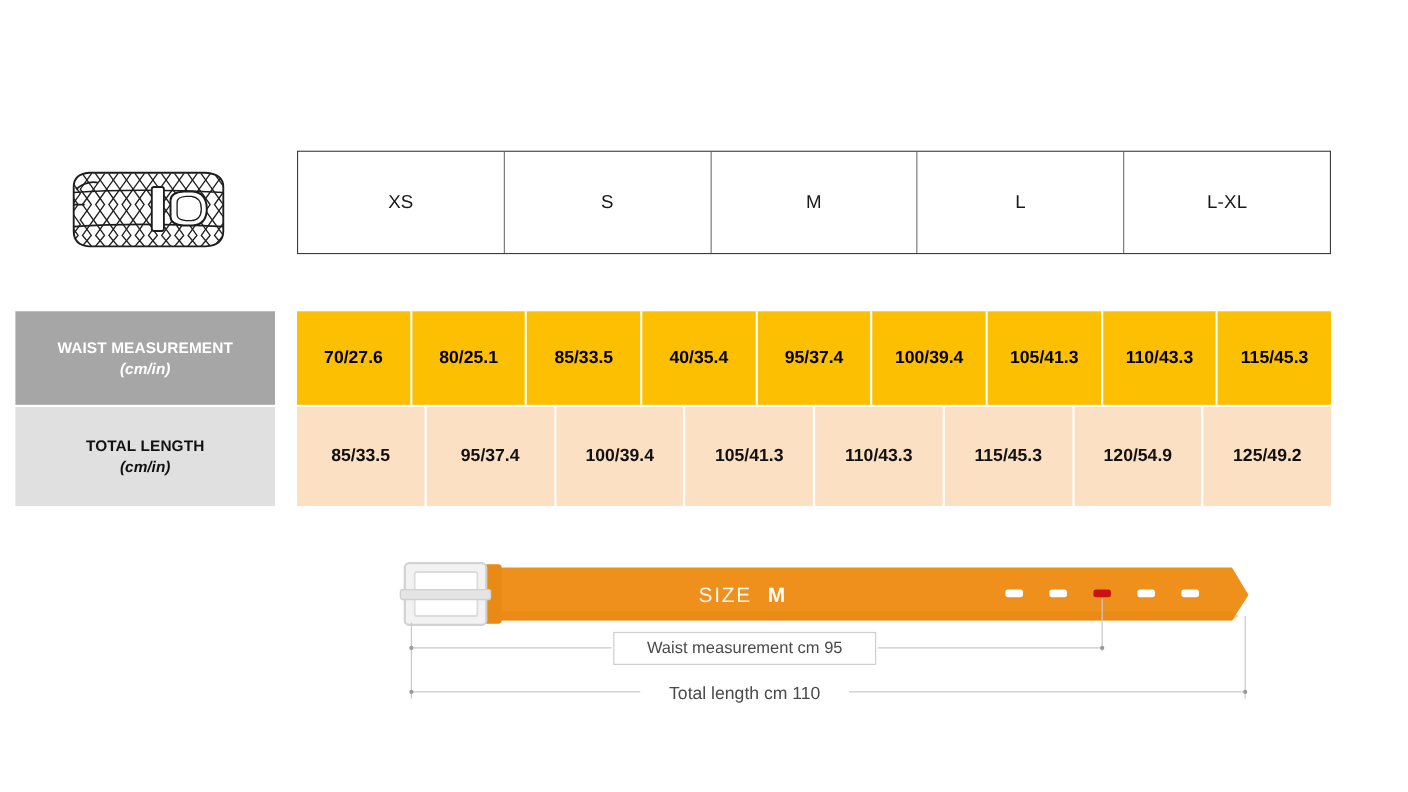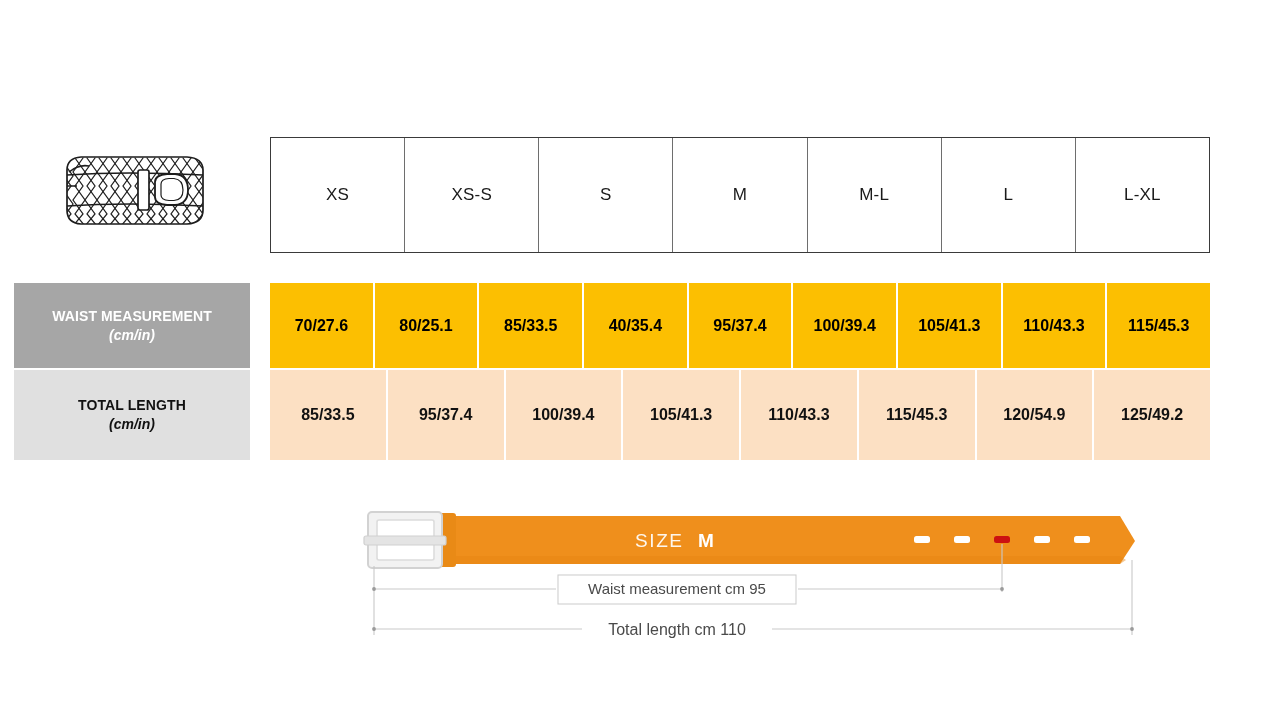--- a/index.html
+++ b/index.html
@@ -13,21 +13,21 @@
 
   
   .belt-icon {
     position: absolute; left: 55px; top: 142px;
     width: 160px; height: 96px;
   }
 
   
   .size-table {
     position: absolute; left: 270px; top: 137px;
-    width: 940px; height: 116px;
+    width: 940px; height: 94px;
     display: flex;
     border: 1.6px solid #3a3a3a;
     background: #ffffff;
   }
   .size-cell {
     flex: 1 1 0;
     display: flex; align-items: center; justify-content: center;
     border-right: 1.4px solid #6e6e6e;
     font-size: 17px; color: #1a1a1a;
     letter-spacing: .2px;
@@ -125,24 +125,22 @@
 
       <rect x="83" y="28" width="11" height="40" rx="2" fill="#ffffff" stroke="#1d1d1d" stroke-width="1.7"></rect>
 
       <path d="M14,30 Q24,22 34,24" fill="none" stroke="#1d1d1d" stroke-width="1.6"></path>
       <path d="M12,44 L22,44" fill="none" stroke="#1d1d1d" stroke-width="1.5"></path>
     </svg>
   </div>
 
   <div class="size-table">
     <div class="size-cell">XS</div>
-    <div class="size-cell">XS-S</div>
     <div class="size-cell">S</div>
     <div class="size-cell">M</div>
-    <div class="size-cell">M-L</div>
     <div class="size-cell">L</div>
     <div class="size-cell">L-XL</div>
   </div>
 
   <div class="row-label label-waist">
     <span class="l1">WAIST MEASUREMENT</span>
     <span class="l2">(cm/in)</span>
   </div>
   <div class="cells cells-waist">
     <div class="data-cell">70/27.6</div>

